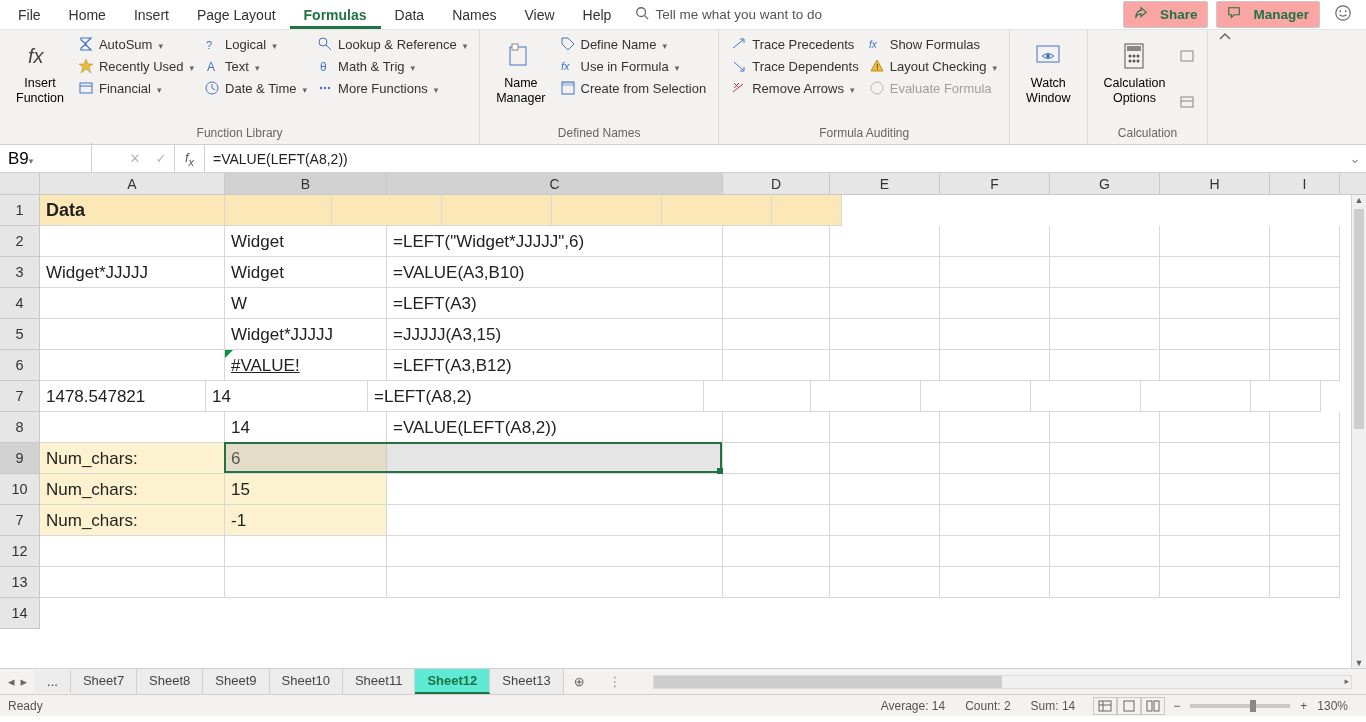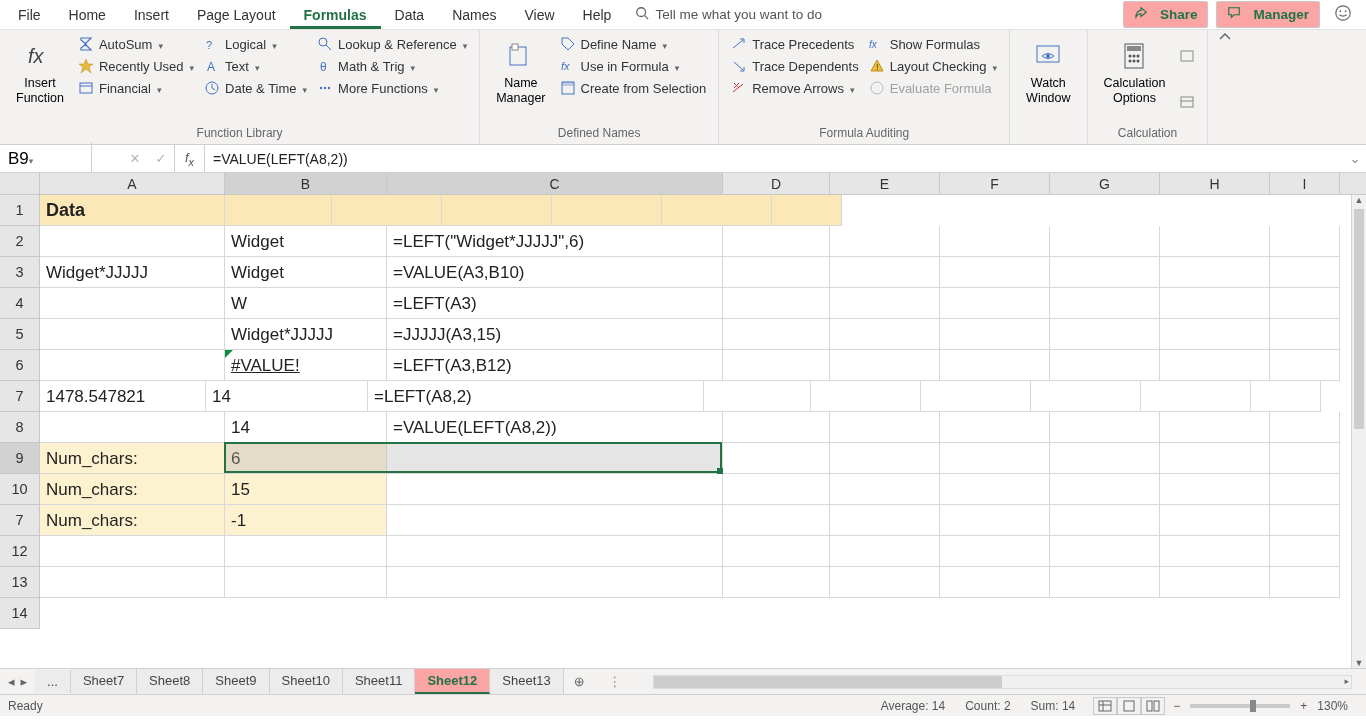--- a/index.html
+++ b/index.html
@@ -53,21 +53,21 @@
 .sel-outline::after { content: ""; position: absolute; right: -3px; bottom: -3px; width: 6px; height: 6px; background: #217346; }
 .err-mark { position: relative; text-decoration: underline; }
 .err-mark::before { content: ""; position: absolute; left: 0; top: 0; border-left: 8px solid #0f8f46; border-bottom: 8px solid transparent; }
 .vscroll { position: absolute; right: 0; top: 22px; bottom: 0; width: 15px; background: #f0f0f0; border-left: 1px solid #d4d4d4; }
 .vscroll .thumb { position: absolute; left: 2px; right: 2px; top: 14px; height: 220px; background: #cdcdcd; border-radius: 1px; }
 .vscroll .arr { position: absolute; left: 0; right: 0; text-align: center; font-size: 9px; color: #666; }
 
 .sheet-bar { display: flex; align-items: center; height: 26px; background: #f3f2f1; border-top: 1px solid #d0d0d0; font-size: 13px; }
 .sheet-nav { padding: 0 8px; color: #666; display: flex; gap: 6px; }
 .sheet-tab { padding: 4px 12px; border-right: 1px solid #d0d0d0; color: #444; cursor: pointer; background: #ececec; }
-.sheet-tab.active { background: #fca5a5; color: #217346; font-weight: 600; border-bottom: 2px solid #217346; }
+.sheet-tab.active { background: #5eead4; color: #217346; font-weight: 600; border-bottom: 2px solid #217346; }
 .add-sheet { padding: 0 10px; color: #666; }
 .sheet-bar .hscroll { flex: 1; margin: 0 14px 0 18px; height: 14px; background: #f0f0f0; position: relative; border: 1px solid #dcdcdc; }
 .sheet-bar .hscroll .thumb { position: absolute; left: 0; top: 0; bottom: 0; width: 50%; background: #cdcdcd; }
 
 .status-bar { display: flex; align-items: center; height: 22px; background: #f3f2f1; border-top: 1px solid #d0d0d0; font-size: 12px; color: #555; padding: 0 8px; }
 .status-bar .spacer { flex: 1; }
 .status-bar .stat { margin: 0 10px; }
 .view-btns { display: flex; gap: 0; margin: 0 8px; }
 .view-btns span { width: 24px; height: 18px; border: 1px solid #c9c9c9; display: flex; align-items: center; justify-content: center; }
 .zoom-slider { width: 100px; height: 4px; background: #c9c9c9; margin: 0 10px; position: relative; }

